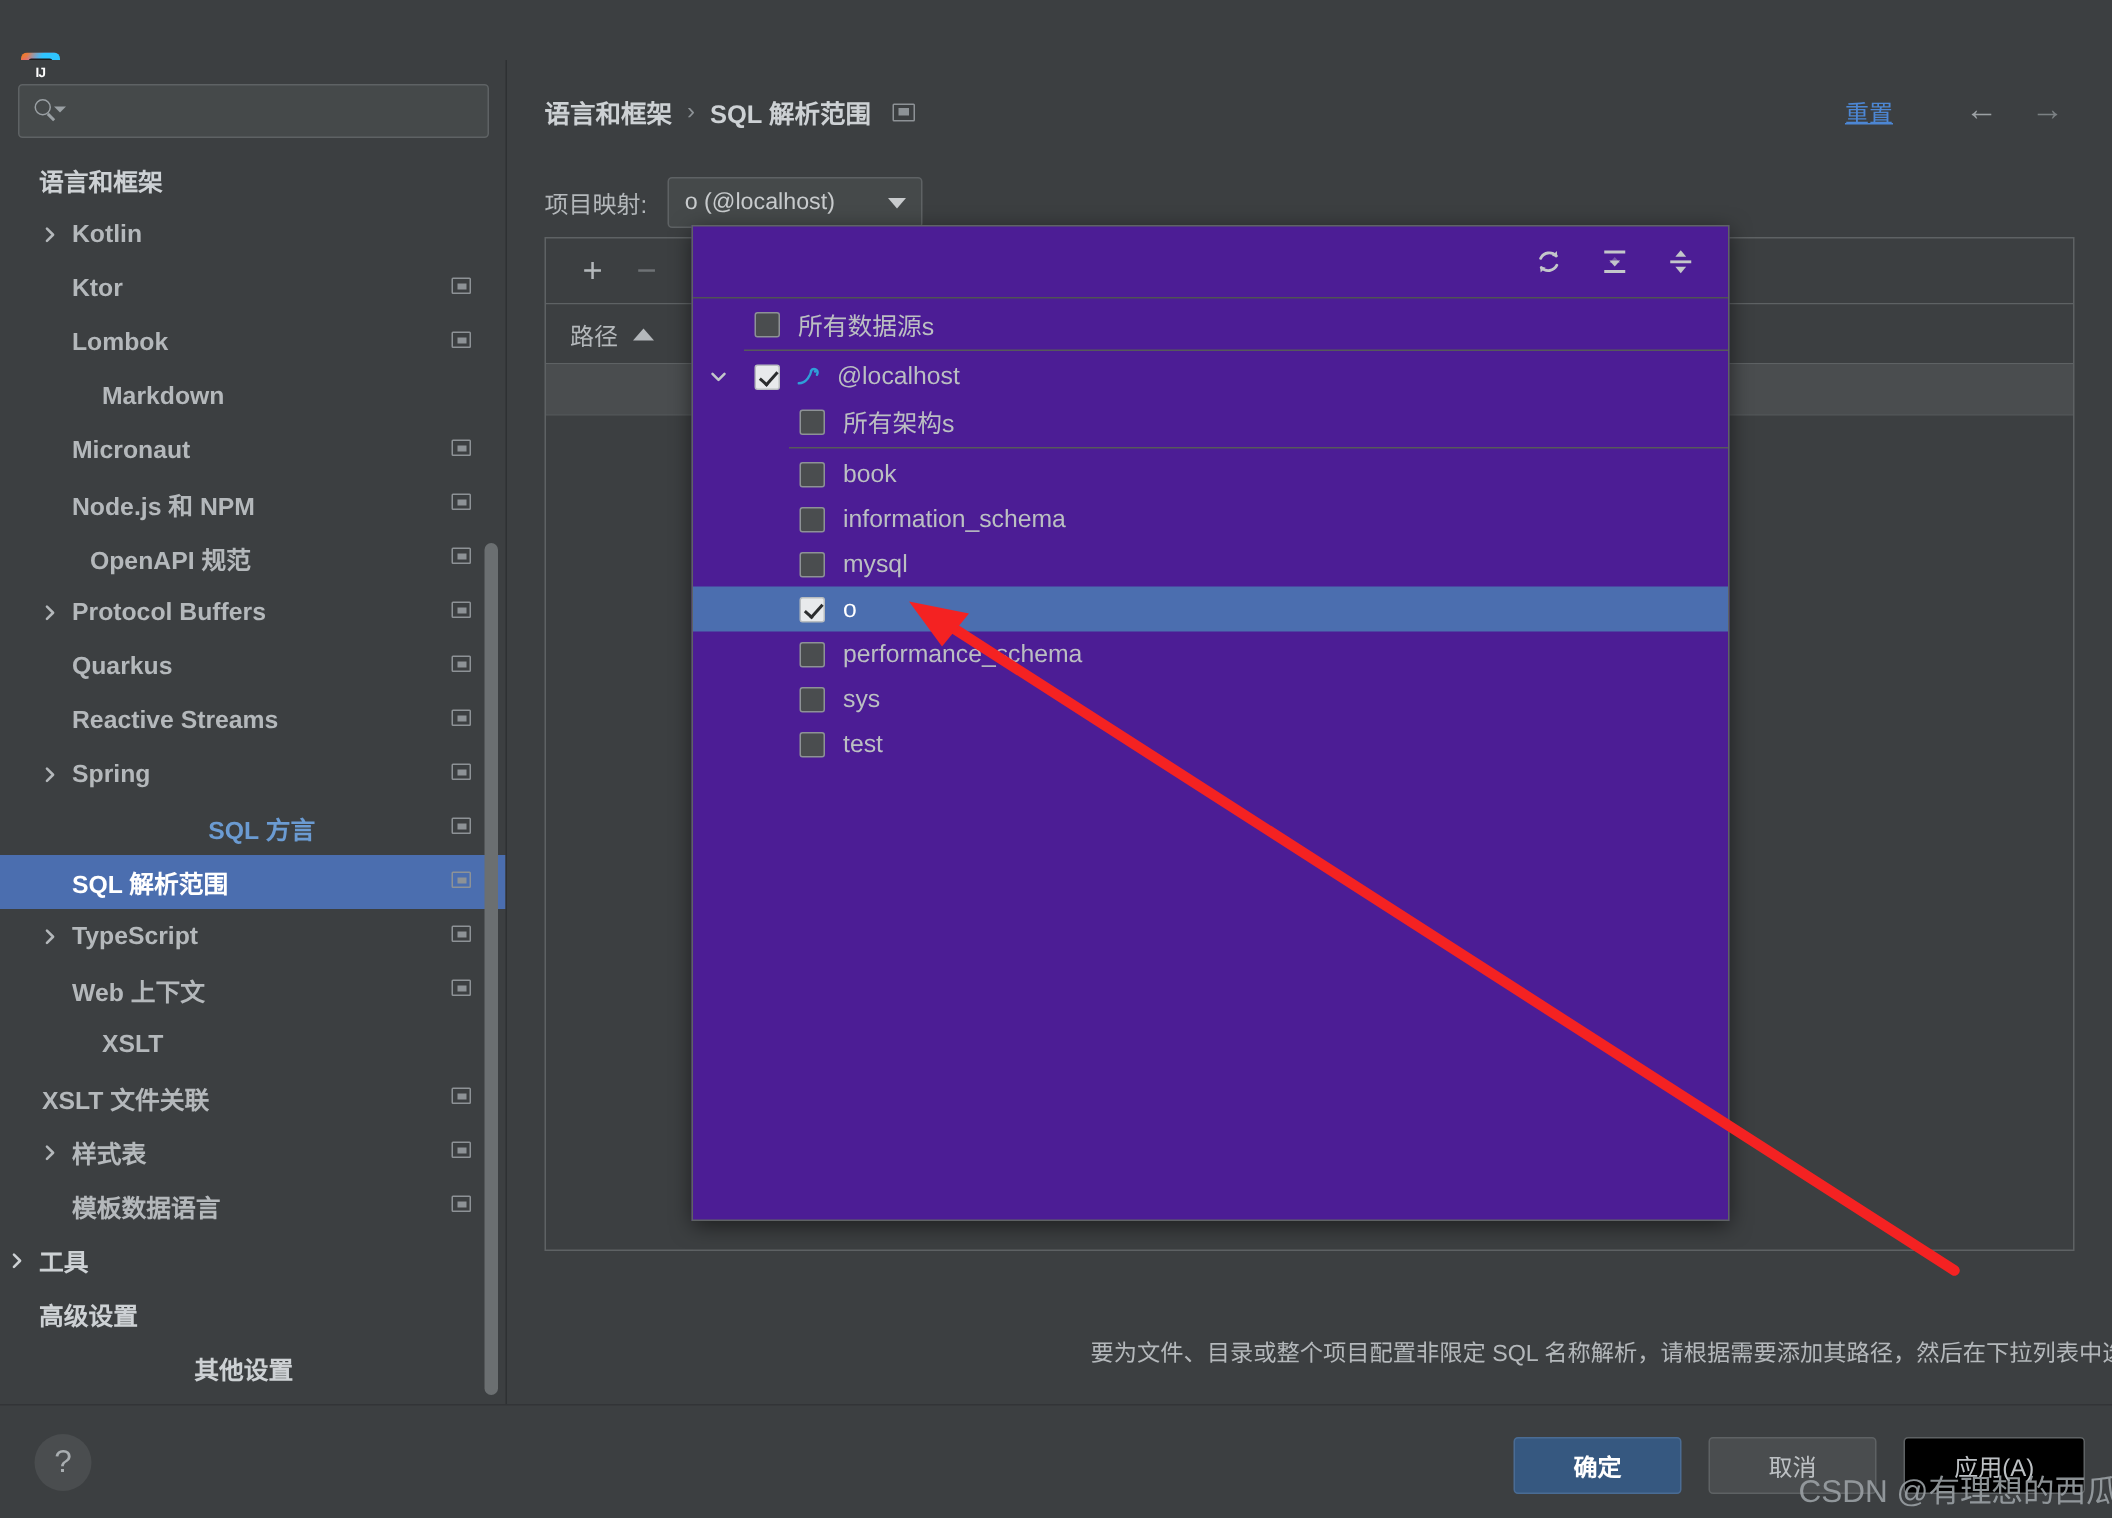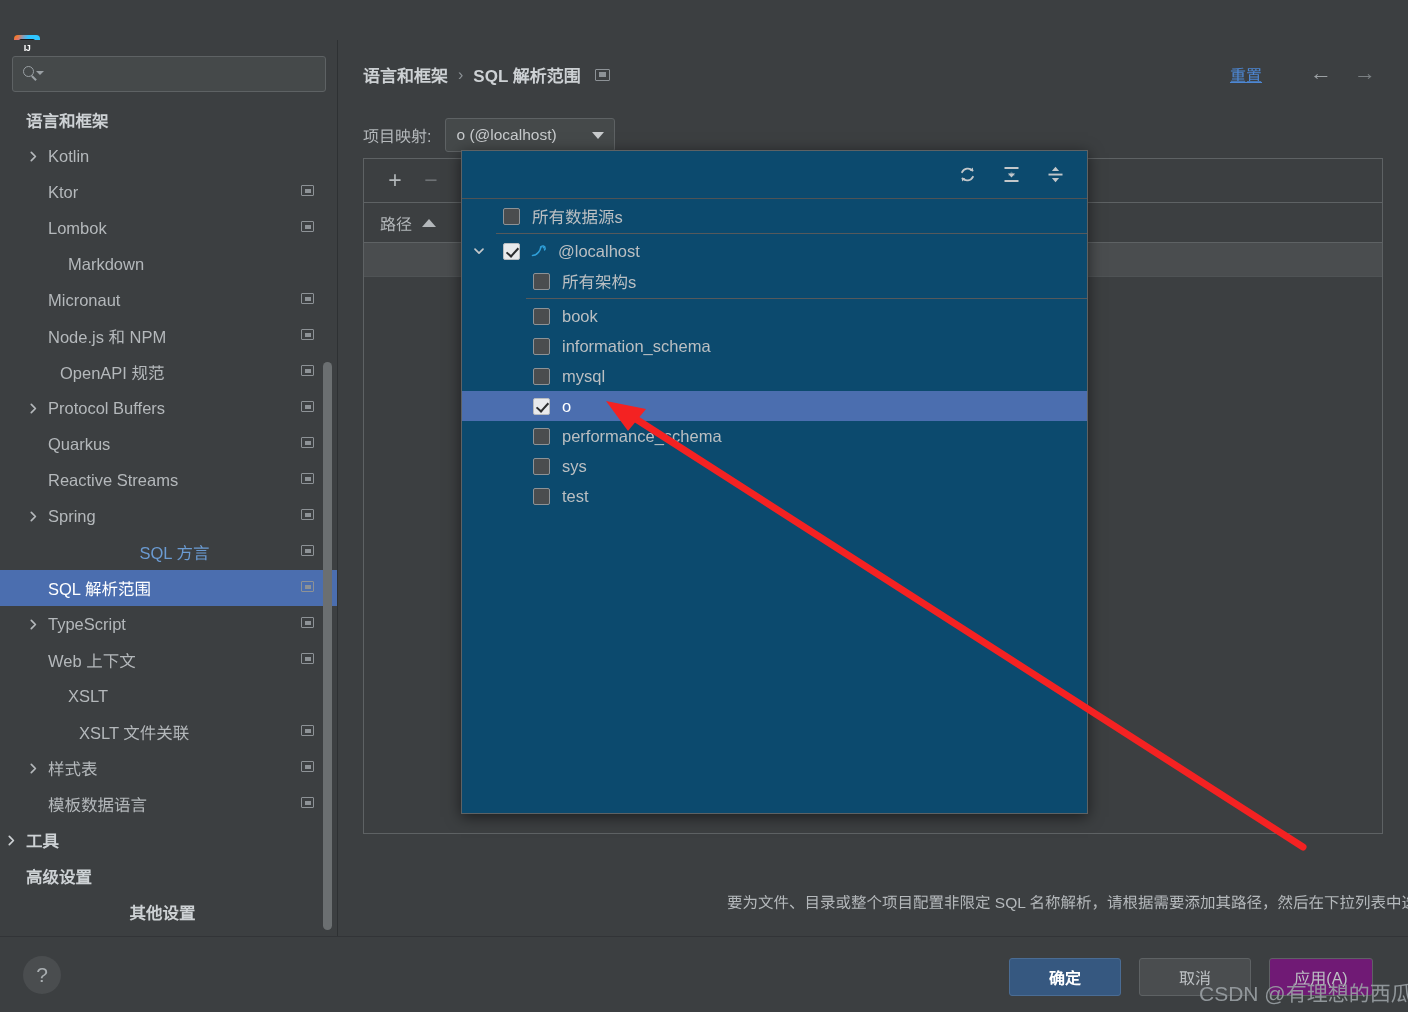--- a/index.html
+++ b/index.html
@@ -99,21 +99,21 @@
   .search-input {
     flex: 1; background: transparent; border: none; outline: none;
     color: #c8cbcd; font-size: 15px;
     font-family: "Liberation Sans", sans-serif;
   }
 
   .tree { position: relative; }
   .tree-row {
     height: 36px; display: flex; align-items: center;
     padding-right: 22px; cursor: pointer;
-    font-size: 16.5px; color: #b4b8bb; white-space: nowrap;
+    font-size: 16.5px; color: #b4b8bb; white-space: nowrap; font-weight: bold;
   }
   .tree-row.selected { background: #4b6eaf; color: #ffffff; }
   .tree-row.heading { font-weight: bold; color: #cdd1d4; }
   .tree-row.blue-label { color: #6b9bd2; text-align: center; }
   .tree-row .chev {
     width: 22px; flex: none; display: flex; align-items: center; justify-content: center;
   }
   .tree-row .chev svg { display: block; }
   .tree-row .label { flex: 1; overflow: hidden; text-overflow: ellipsis; }
   .tree-row .proj-badge { flex: none; width: 14px; height: 14px; }
@@ -202,22 +202,22 @@
     border-left: 7px solid transparent; border-right: 7px solid transparent;
     border-bottom: 8px solid #b4b8bb;
   }
   .table-row-empty {
     height: 34px; background: #4a4d4f; border-bottom: 1px solid #4f5355;
   }
 
   
   .popup {
     position: absolute; left: 461px; top: 150px;
-    width: 627px; height: 664px;
-    background: #0c4a6e;
+    width: 692px; height: 664px;
+    background: #4c1d95;
     border: 1px solid #5e6264;
     box-shadow: 0 3px 14px rgba(0,0,0,0.55);
     z-index: 40;
   }
   .popup-toolbar {
     height: 48px; border-bottom: 1px solid #4f5355;
     display: flex; align-items: center; justify-content: flex-end;
     padding-right: 18px; gap: 16px;
   }
   .pt-btn {
@@ -269,21 +269,21 @@
     display: flex; align-items: center; justify-content: center;
     font-size: 21px; color: #a9aeb1; cursor: pointer;
   }
   .btn {
     position: absolute; top: 21px; height: 38px;
     border-radius: 3px; display: flex; align-items: center; justify-content: center;
     font-size: 16px; cursor: pointer;
   }
   .btn-ok { left: 1009px; width: 112px; background: #365880; border: 1px solid #4a6c94; color: #ffffff; font-weight: bold; }
   .btn-cancel { left: 1139px; width: 112px; background: #4a4d4f; border: 1px solid #5e6264; color: #bdc1c4; }
-  .btn-apply { left: 1269px; width: 104px; background: #701a75; border: 1px solid #5e6264; color: #bdc1c4; }
+  .btn-apply { left: 1269px; width: 121px; background: #000000; border: 1px solid #5e6264; color: #bdc1c4; }
 
   .watermark {
     position: absolute; left: 1199px; top: 977px;
     font-size: 21px; color: #9aa0a4; opacity: 0.9;
     white-space: nowrap; pointer-events: none; z-index: 60;
   }
 
   
   .annot { position: absolute; left: 0; top: 0; width: 1408px; height: 1012px;
            pointer-events: none; z-index: 70; }
@@ -455,21 +455,21 @@
           <span class="proj-badge">
             <span class="b-outer">
               <span class="b-inner"></span>
             </span>
           </span>
         </div>
         <div class="tree-row" style="padding-left: 68px;">
           <span class="chev" style="margin-left: -26px; margin-right: 4px;"></span>
           <span class="label">XSLT</span>
         </div>
-        <div class="tree-row" style="padding-left: 49px; gap: 30px;">
+        <div class="tree-row" style="padding-left: 28px;">
           <span class="chev" style="margin-left: -26px; margin-right: 4px;"></span>
           <span class="label">XSLT 文件关联</span>
           <span class="proj-badge">
             <span class="b-outer">
               <span class="b-inner"></span>
             </span>
           </span>
         </div>
         <div class="tree-row" style="padding-left: 48px;">
           <span class="chev" style="margin-left: -26px; margin-right: 4px;">

